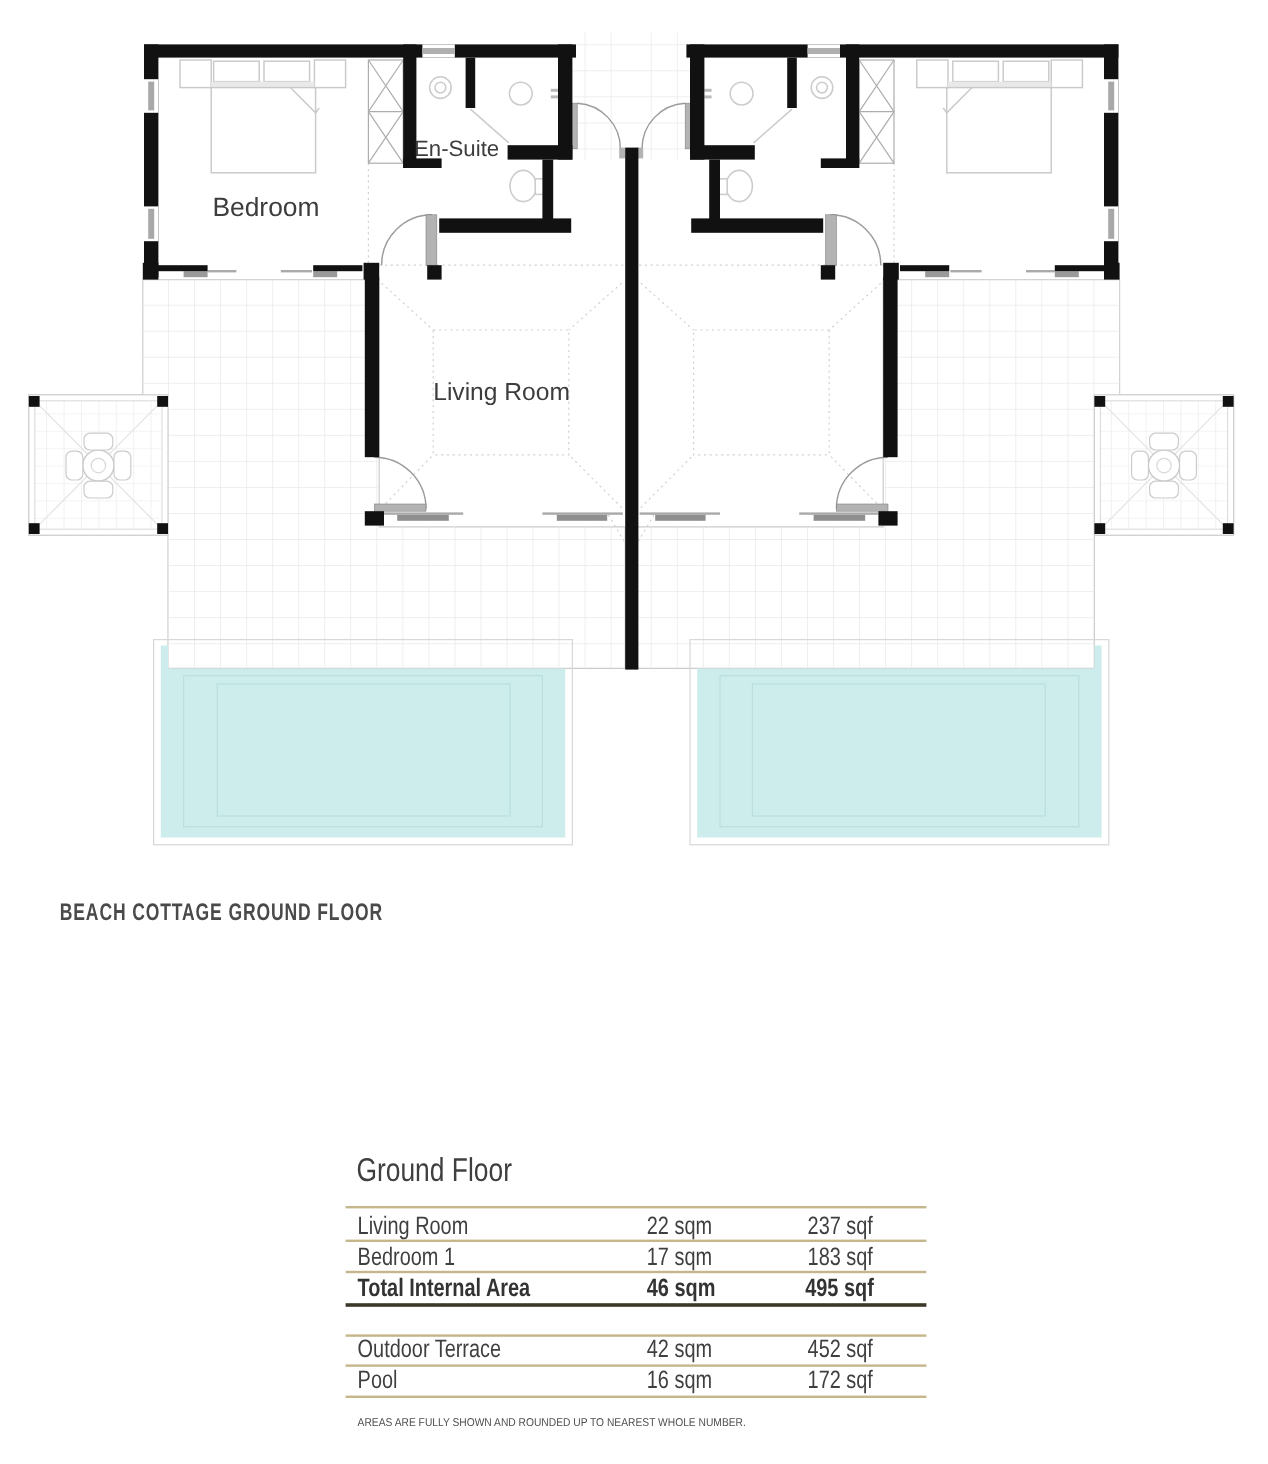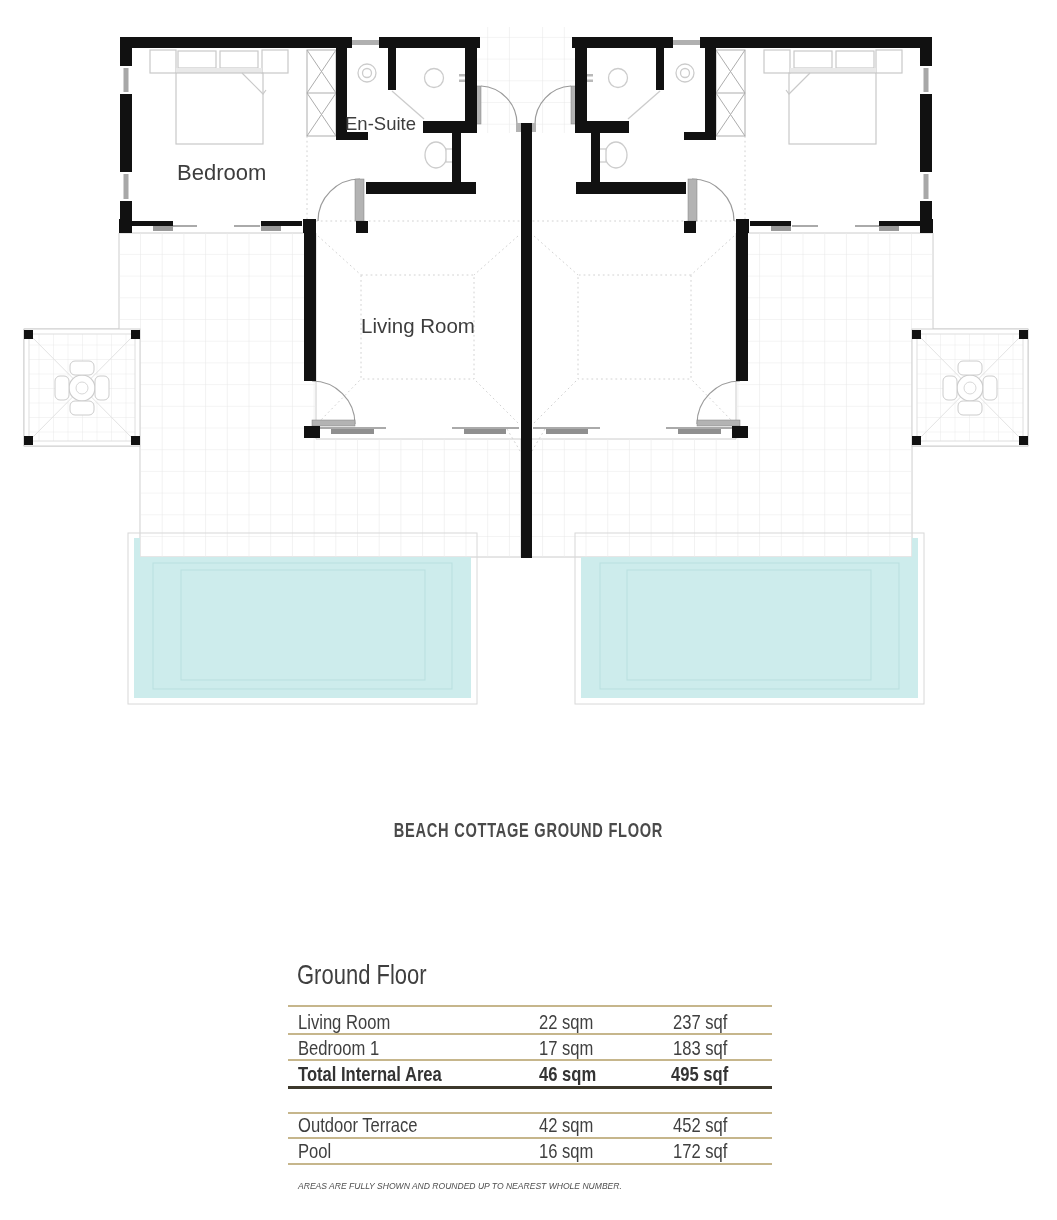--- a/index.html
+++ b/index.html
@@ -135,21 +135,21 @@
 <use href="#unit"></use>
 <use href="#unit" transform="matrix(-1,0,0,1,1052,0)"></use>
 <rect x="521" y="123" width="11" height="435" fill="#111111"></rect>
 <g fill="#3d3d3d" font-family="Liberation Sans, sans-serif">
   <text x="177" y="180" font-size="22">Bedroom</text>
   <text x="345" y="130" font-size="18.5">En-Suite</text>
   <text x="361" y="333" font-size="20.5">Living Room</text>
 </g>
 </svg>
 
-<div class="abs" style="left:0;right:0;top:819px;text-align:center;font-size:0;"><span style="display:inline-block;font-weight:bold;font-size:20px;letter-spacing:1px;color:#4a4a4a;transform:scaleX(0.73);transform-origin:center;">BEACH COTTAGE GROUND FLOOR</span></div>
+<div class="abs" style="left:0;right:0;top:750px;font-size:0;"><span style="display:inline-block;font-weight:bold;font-size:20px;letter-spacing:1px;color:#4a4a4a;transform:scaleX(0.73);transform-origin:center;">BEACH COTTAGE GROUND FLOOR</span></div>
 
 <div class="abs" style="left:297px;top:959px;font-size:27.5px;color:#3f3f3f;text-align:center;"><span style="display:inline-block;transform:scaleX(0.80);transform-origin:left;">Ground Floor</span></div>
 
 <div class="tan" style="top:1005px;"></div>
 <div class="tan" style="top:1033px;"></div>
 <div class="tan" style="top:1059px;"></div>
 <div class="abs" style="top:1086px;left:288px;width:484px;height:3px;background:#3c382b;"></div>
 <div class="tan" style="top:1112px;"></div>
 <div class="tan" style="top:1137px;"></div>
 <div class="tan" style="top:1163px;"></div>
@@ -173,13 +173,13 @@
   <span class="abs" style="left:298px;">Outdoor Terrace</span>
   <span class="abs" style="left:539px;">42 sqm</span>
   <span class="abs" style="left:673px;">452 sqf</span>
 </div>
 <div class="row abs" style="top:1139px;left:0;width:1057px;font-size:21px;color:#3f3f3f;">
   <span class="abs" style="left:298px;">Pool</span>
   <span class="abs" style="left:539px;">16 sqm</span>
   <span class="abs" style="left:673px;">172 sqf</span>
 </div>
 
-<div class="abs" style="top:1180px;left:298px;font-size:9.5px;letter-spacing:0;color:#4e4e4e;font-style:italic;"><span style="display:inline-block;transform:scaleX(0.9);transform-origin:left;white-space:nowrap;">AREAS ARE FULLY SHOWN AND ROUNDED UP TO NEAREST WHOLE NUMBER.</span></div>
+<div class="abs" style="top:1180px;left:298px;font-size:9.5px;letter-spacing:0;color:#4e4e4e;"><span style="display:inline-block;transform:scaleX(0.9);transform-origin:left;white-space:nowrap;">AREAS ARE FULLY SHOWN AND ROUNDED UP TO NEAREST WHOLE NUMBER.</span></div>
 
 </body></html>

